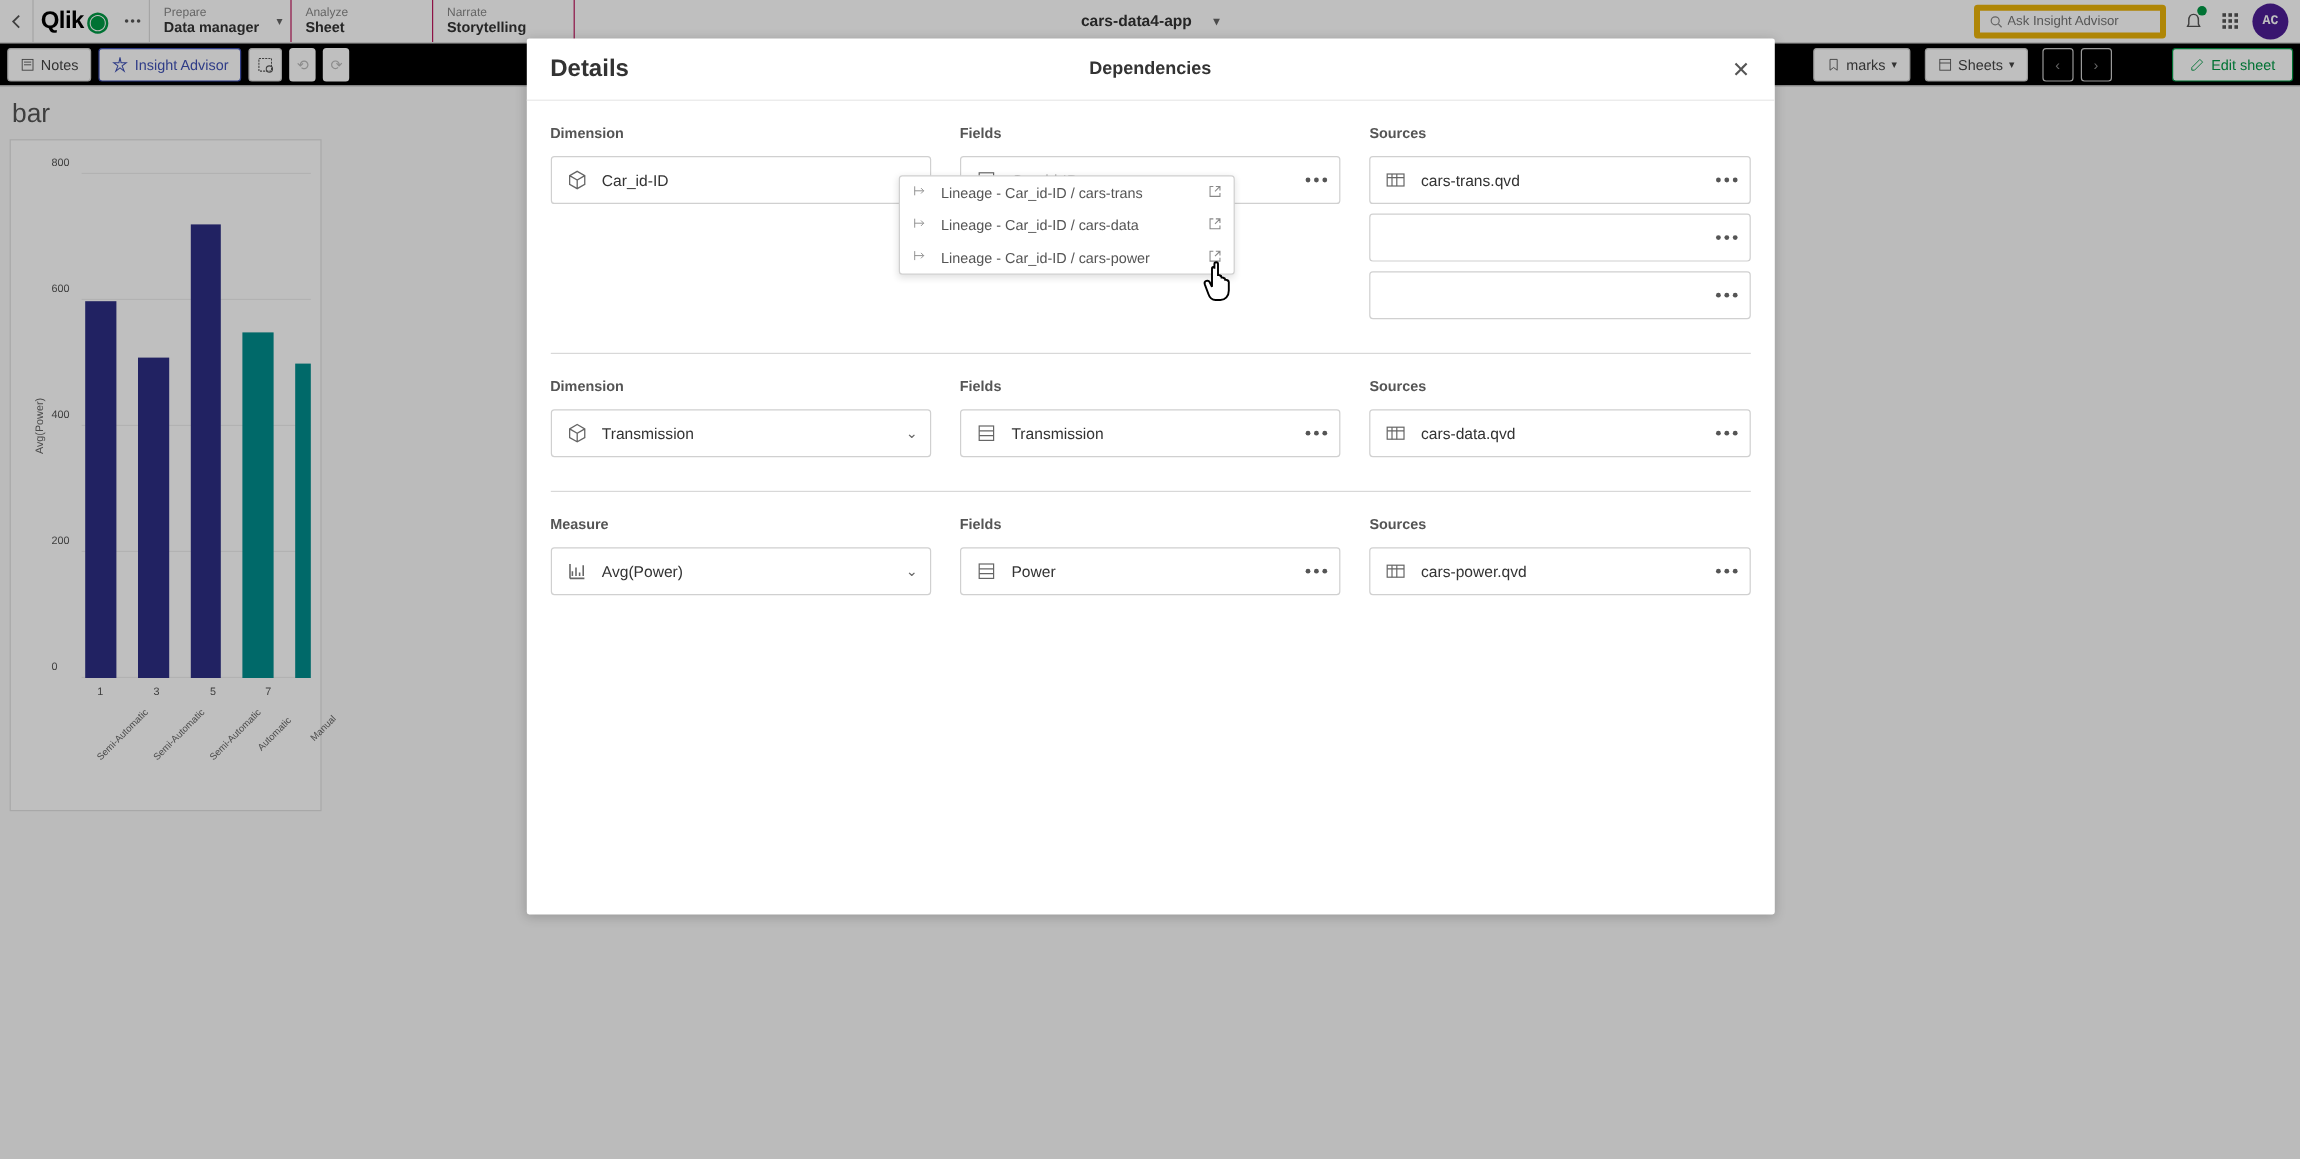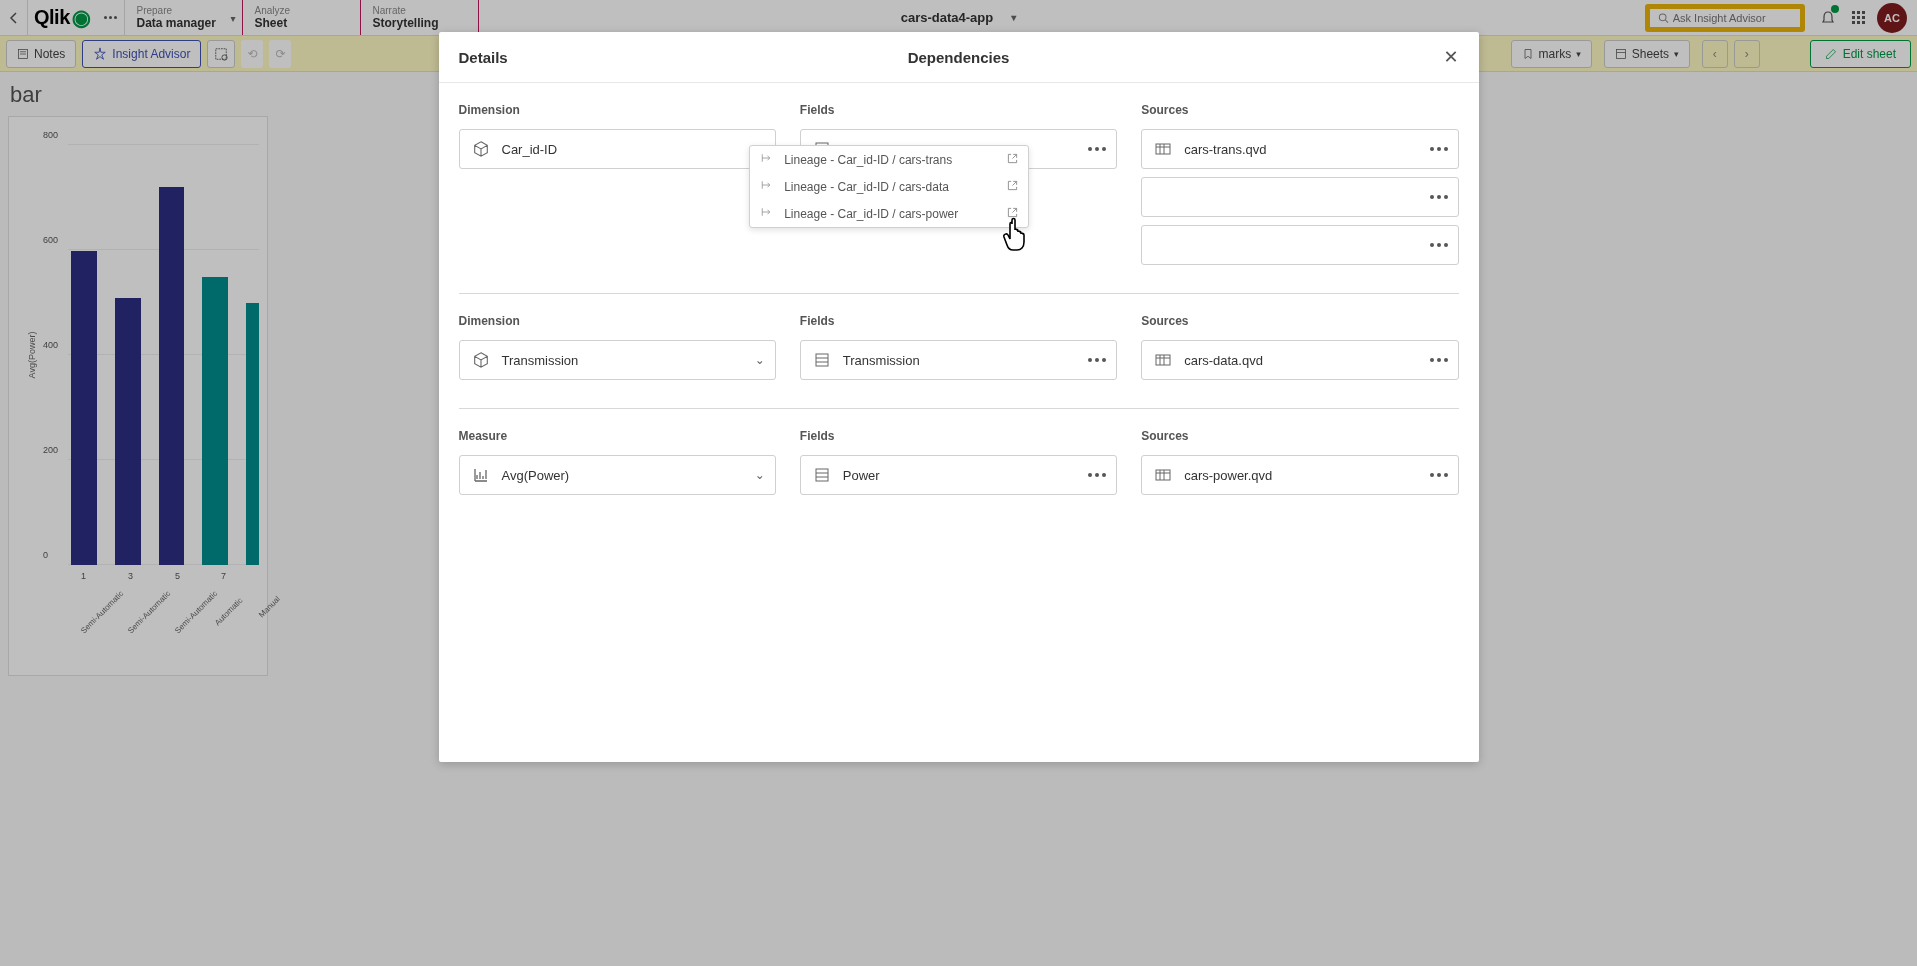--- a/index.html
+++ b/index.html
@@ -19,24 +19,24 @@
   .top-tab .chev { position: absolute; right: 6px; top: 50%; transform: translateY(-50%); font-size: 10px; color: #666; }
   .app-title { position: absolute; left: 50%; transform: translateX(-50%); font-size: 13px; color: #333; font-weight: 700; display: flex; align-items: center; gap: 18px; }
   .app-title .chev-down { font-size: 10px; color: #666; }
   .top-right { margin-left: auto; display: flex; align-items: center; height: 100%; }
   .search-box { display: flex; align-items: center; border: 5px solid #eab308; border-radius: 3px; padding: 3px 8px; width: 160px; margin-right: 8px; background: #fff; }
   .search-box svg { margin-right: 4px; }
   .search-box input { border: none; outline: none; font-size: 11px; color: #888; width: 100%; }
   .bell { width: 30px; height: 100%; display: flex; align-items: center; justify-content: center; position: relative; cursor: pointer; }
   .bell-badge { position: absolute; top: 5px; right: 4px; width: 8px; height: 8px; background: #009845; border-radius: 50%; }
   .grid-icon { width: 30px; height: 100%; display: flex; align-items: center; justify-content: center; cursor: pointer; }
-  .avatar { width: 30px; height: 30px; border-radius: 50%; background: #7f1d1d; color: #fff; display: flex; align-items: center; justify-content: center; font-size: 11px; font-weight: 600; margin: 0 10px 0 4px; cursor: pointer; }
-
-  
-  .toolbar { height: 36px; background: #fef9c3; border-bottom: 1px solid #ddd; display: flex; align-items: center; padding: 0 6px; }
+  .avatar { width: 30px; height: 30px; border-radius: 50%; background: #4c1d95; color: #fff; display: flex; align-items: center; justify-content: center; font-size: 11px; font-weight: 600; margin: 0 10px 0 4px; cursor: pointer; font-family: Liberation Mono, monospace; }
+
+  
+  .toolbar { height: 36px; background: #000000; border-bottom: 1px solid #ddd; display: flex; align-items: center; padding: 0 6px; }
   .tool-btn { height: 28px; border: 1px solid #ccc; background: #fff; display: flex; align-items: center; padding: 0 10px; margin-right: 6px; border-radius: 3px; font-size: 12px; color: #444; cursor: pointer; gap: 5px; }
   .tool-btn.active { border-color: #3f51b5; color: #3f51b5; }
   .tool-btn-icon { width: 28px; padding: 0; justify-content: center; }
   .toolbar-right { margin-left: auto; display: flex; align-items: center; gap: 6px; }
   .edit-btn { border: 1px solid #009845; color: #009845; background: #fff; height: 28px; display: flex; align-items: center; padding: 0 14px; border-radius: 3px; font-size: 12px; gap: 6px; cursor: pointer; margin-left: 44px; }
   .nav-arrow { width: 26px; height: 28px; border: 1px solid #ccc; display: flex; align-items: center; justify-content: center; border-radius: 3px; cursor: pointer; color: #888; font-size: 12px; }
 
   
   .content { position: relative; height: calc(100% - 72px); background: #fafafa; padding: 6px 8px; }
   .chart-title { font-size: 22px; color: #555; padding: 4px 0 8px 2px; }
@@ -50,21 +50,21 @@
   .bar.green { background: #008c8c; }
   .x-tick { position: absolute; bottom: 4px; font-size: 9px; color: #555; text-align: center; }
   .x-cat { position: absolute; font-size: 8px; color: #666; transform: rotate(-45deg); transform-origin: top left; white-space: nowrap; }
 
   
   .dim-overlay { position: absolute; inset: 0; background: rgba(0,0,0,0.25); z-index: 10; }
 
   
   .modal { position: absolute; top: 32px; left: 50%; transform: translateX(-50%); width: 1040px; height: 730px; background: #fff; z-index: 20; border-radius: 2px; box-shadow: 0 2px 10px rgba(0,0,0,0.2); display: flex; flex-direction: column; }
   .modal-header { display: flex; align-items: center; padding: 14px 20px; border-bottom: 1px solid #e8e8e8; position: relative; }
-  .modal-title-left { font-size: 15px; font-weight: 600; color: #333; }
+  .modal-title-left { font-size: 20px; font-weight: 600; color: #333; }
   .modal-title-center { position: absolute; left: 50%; transform: translateX(-50%); font-size: 15px; font-weight: 700; color: #333; }
   .modal-close { margin-left: auto; cursor: pointer; font-size: 18px; color: #555; }
 
   .modal-body { padding: 0 20px; flex: 1; overflow: auto; }
   .dep-section { display: grid; grid-template-columns: 1fr 1fr 1fr; gap: 24px; padding: 20px 0; border-bottom: 1px solid #d8d8d8; position: relative; }
   .dep-section:last-child { border-bottom: none; }
   .col-title { font-size: 12px; font-weight: 600; color: #555; margin-bottom: 12px; }
   .item-card { border: 1px solid #d0d0d0; border-radius: 3px; height: 40px; display: flex; align-items: center; padding: 0 10px; font-size: 13px; color: #333; cursor: pointer; position: relative; margin-bottom: 8px; }
   .item-card .card-icon { width: 22px; height: 22px; display: flex; align-items: center; justify-content: center; margin-right: 10px; color: #666; }
   .item-card .card-chev { margin-left: auto; color: #666; font-size: 12px; }

